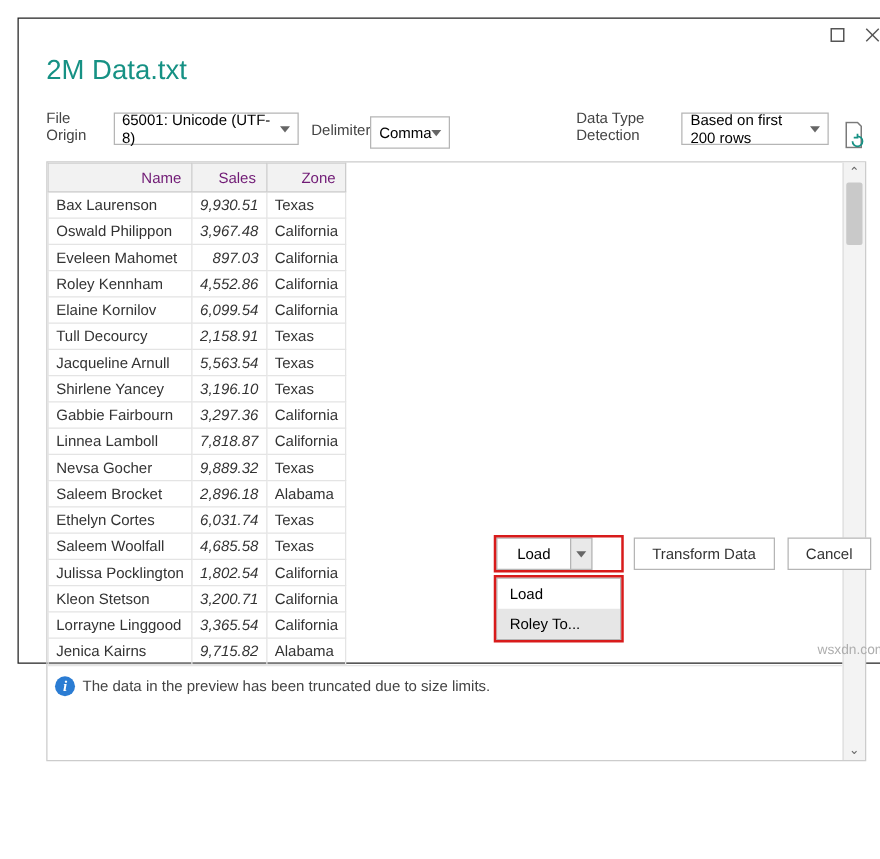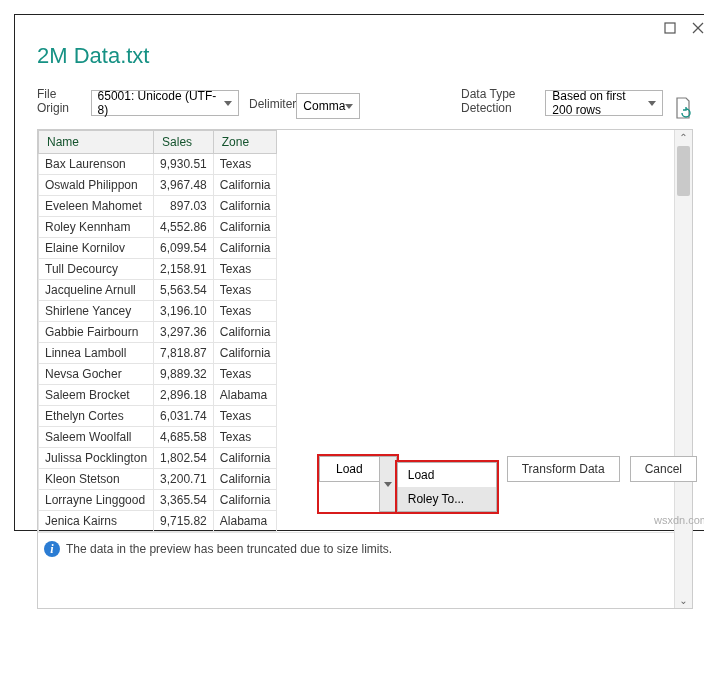--- a/index.html
+++ b/index.html
@@ -13,35 +13,35 @@
   .row-controls { display:flex; gap:10px; align-items:flex-end; }
   .ctrl { display:flex; flex-direction:row; flex:1;align-items:center; }
   .ctrl label { font-size:12px; color:#444; margin-bottom:4px; }
   .dropdown { border:1px solid #b5b5b5; height:26px; font-size:12px; padding:0 6px; display:flex; align-items:center; justify-content:space-between; background:#fff; }
   .caret-down { width:0;height:0;border-left:4px solid transparent;border-right:4px solid transparent;border-top:5px solid #666; }
   .docicon { width:20px; height:26px; display:flex; align-items:flex-end; justify-content:center; }
   .docicon svg { width:18px; height:22px; }
   .preview-wrap { display:flex; margin-top:10px; border:1px solid #ccc; height:480px; }
   .preview-body { flex:1; overflow:hidden; }
   table.preview { border-collapse:collapse; font-size:12px; color:#333; }
-  table.preview th { background:#f2f2f2; border:1px solid #ccc; font-weight:400; padding:4px 8px; text-align:left; font-size:12px; color:#14532d;}
+  table.preview th { background:#f2f2f2; border:1px solid #ccc; font-weight:400; padding:4px 8px; text-align:right; font-size:12px; color:#701a75;}
   table.preview td { border:1px solid #e4e4e4; padding:3px 6px; white-space:nowrap; }
   table.preview td.name { width:90px; }
-  table.preview td.sales { text-align:right; width:55px;}
+  table.preview td.sales { text-align:right; font-style:italic; width:55px;}
   table.preview td.zone { width:50px;}
   .vscroll { width:18px; background:#f3f3f3; border-left:1px solid #ddd; position:relative; }
   .vscroll .arrow { position:absolute; left:0; right:0; text-align:center; color:#666; font-size:10px;}
   .vscroll .arrow.top { top:2px;}
   .vscroll .arrow.bot { bottom:2px;}
   .vscroll .thumb { position:absolute; top:16px; left:2px; right:2px; height:50px; background:#c9c9c9; border-radius:2px;}
   .truncmsg { padding:8px 6px 6px 6px; font-size:12px; color:#444; display:flex; align-items:center; gap:6px; border-top:1px solid #e4e4e4;}
   .infoicon { width:16px;height:16px;border-radius:50%; background:#2b7cd3; color:#fff; font-weight:bold; font-size:12px; font-style:italic; display:flex; align-items:center; justify-content:center; font-family:Georgia,serif;}
   .footer { position:absolute; right:18px; bottom:18px; display:flex; gap:10px; align-items:flex-start; }
   .btn { border:1px solid #b5b5b5; background:#fff; font-size:12px; color:#333; height:26px; padding:0 14px; display:flex; align-items:center; justify-content:center; }
-  .loadgroup { display:flex; flex-direction:row; align-items:stretch; }
+  .loadgroup { display:flex; flex-direction:column; align-items:stretch; }
   .load-split { display:flex; outline:2px solid #d81b1b; }
   .load-split .main { border:1px solid #b5b5b5; border-right:none; height:26px; padding:0 16px; display:flex; align-items:center; font-size:12px;}
   .load-split .arrowbtn { border:1px solid #b5b5b5; background:#e9e9e9; width:18px; display:flex; align-items:center; justify-content:center;}
   .load-menu { border:1px solid #b5b5b5; background:#fff; margin-top:6px; outline:2px solid #d81b1b; width:100px; align-self:flex-end;}
   .load-menu div { font-size:12px; padding:5px 10px; }
   .load-menu div.active { background:#e6e6e6; }
   .watermark { position:absolute; right:6px; bottom:4px; font-size:11px; color:#aeaeae; }
 </style>
 </head>
 <body>

